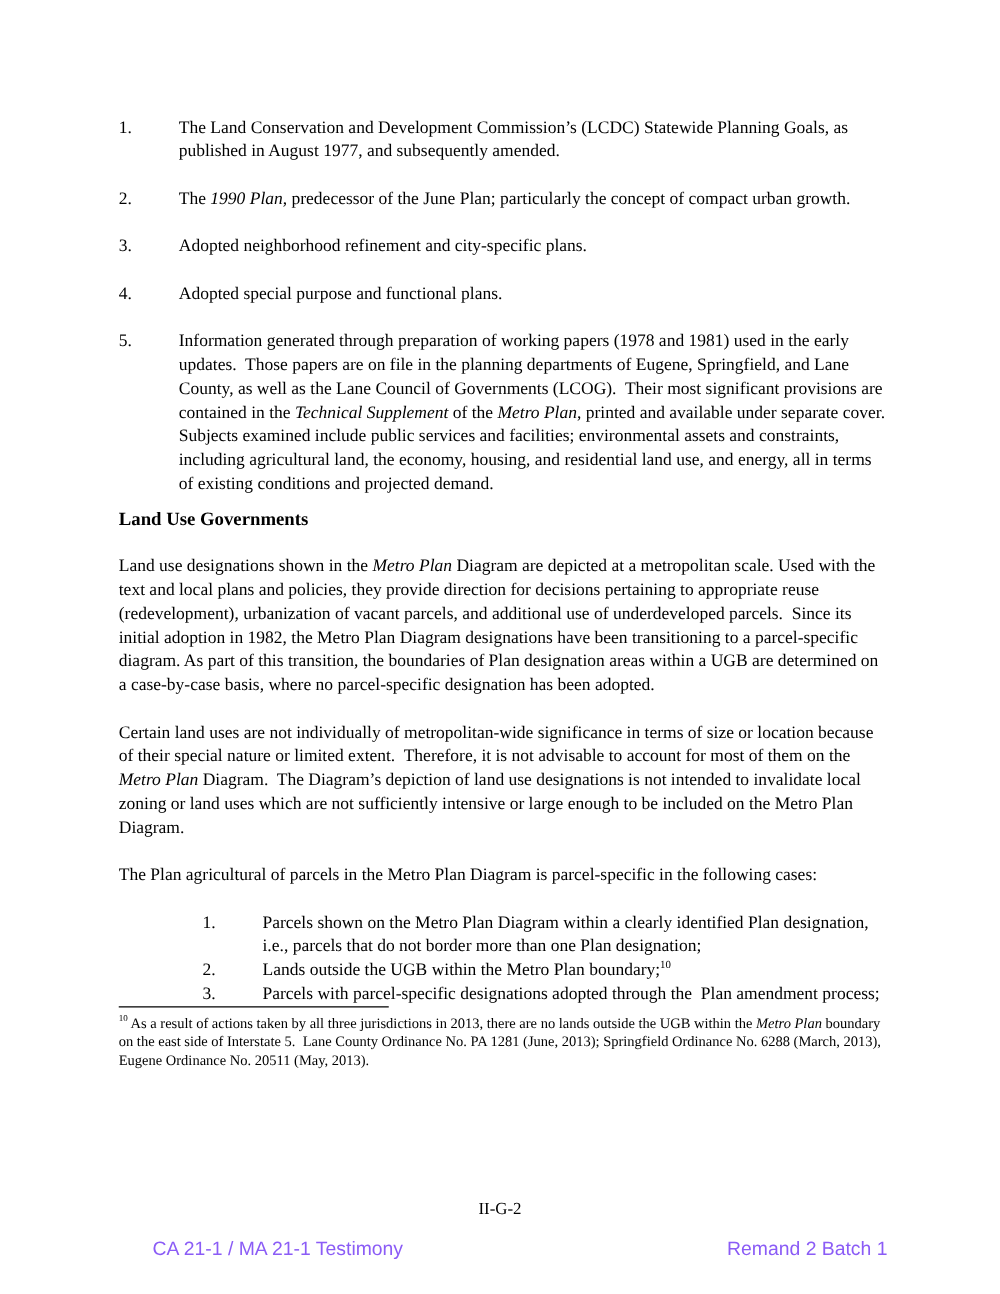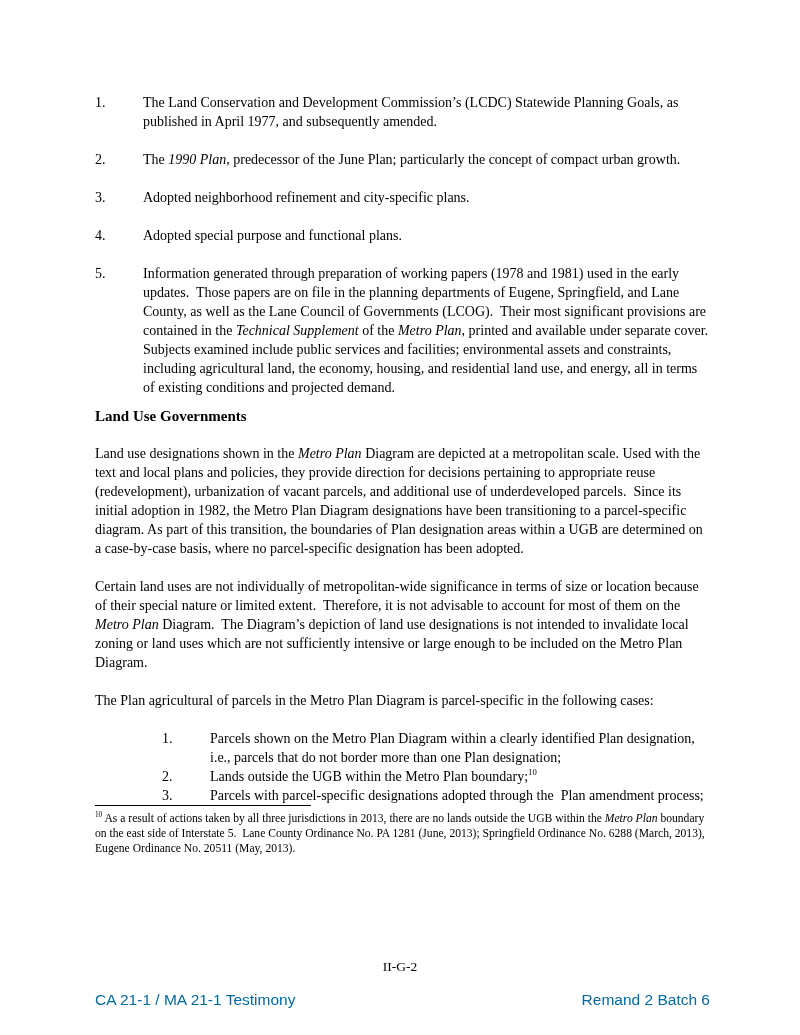--- a/index.html
+++ b/index.html
@@ -90,21 +90,21 @@
 </style>
 </head>
 <body>
 
 <div class="page">
   <div class="content">
 
     <div class="top-list">
       <div class="li">
         <span class="num">1.</span>
-        <span class="li-text runs"><span>The Land Conservation and Development Commission’s (LCDC) Statewide Planning Goals, as published in April 1977, and subsequently amended.</span></span>
+        <span class="li-text runs"><span>The Land Conservation and Development Commission’s (LCDC) Statewide Planning Goals, as published in August 1977, and subsequently amended.</span></span>
       </div>
       <div class="li">
         <span class="num">2.</span>
         <span class="li-text runs"><span>The </span><span class="it">1990 Plan</span><span>, predecessor of the June Plan; particularly the concept of compact urban growth.</span></span>
       </div>
       <div class="li">
         <span class="num">3.</span>
         <span class="li-text runs"><span>Adopted neighborhood refinement and city-specific plans.</span></span>
       </div>
       <div class="li">
@@ -140,17 +140,17 @@
 
     <div class="footnote">
       <div class="footnote-rule"></div>
       <div class="footnote-text runs"><span class="sup">10</span><span> As a result of actions taken by all three jurisdictions in 2013, there are no lands outside the UGB within the </span><span class="it">Metro Plan</span><span> boundary on the east side of Interstate 5.  Lane County Ordinance No. PA 1281 (June, 2013); Springfield Ordinance No. 6288 (March, 2013), Eugene Ordinance No. 20511 (May, 2013).</span></div>
     </div>
 
   </div>
 
   <div class="page-label">II-G-2</div>
 
-  <div class="stamp-bar" style="color: #0369a1;">
+  <div class="stamp-bar" style="color: #8b5cf6; margin-left: 27px;">
     <span class="stamp-left">CA 21-1 / MA 21-1 Testimony</span>
-    <span class="stamp-center">Remand 2 Batch 6</span>
+    <span class="stamp-center">Remand 2 Batch 1</span>
   </div>
 </div>
 
 </body></html>

